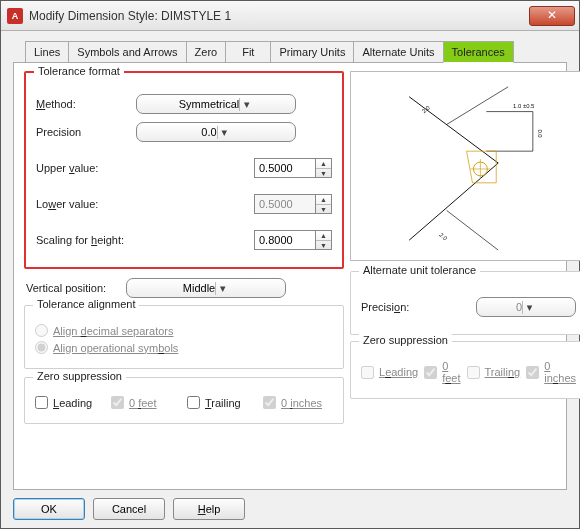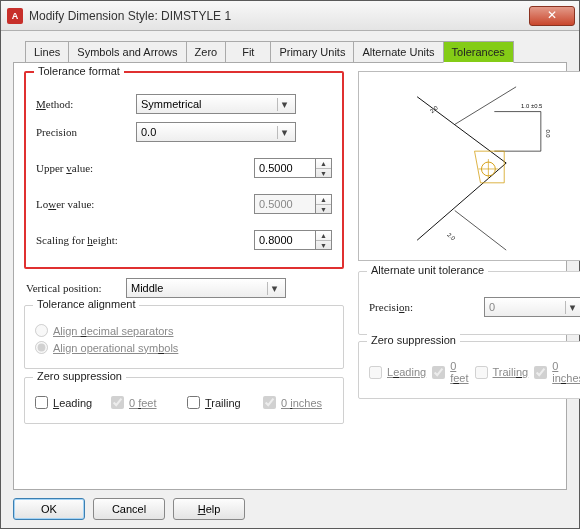--- a/index.html
+++ b/index.html
@@ -67,21 +67,21 @@
     z-index:2;
   }
   .tabpanel {
     border:1px solid #aaa;
     background:#fff;
     flex:1;
     margin-top:-1px;
     padding:8px 10px 10px 10px;
     position:relative;
   }
-  .columns { display:flex; gap:14px; }
+  .columns { display:flex; gap:6px; }
   .colL { flex:0 0 320px; }
   .colR { flex:1; }
   .group {
     border:1px solid #d0d0d0;
     border-radius:2px;
     padding:14px 10px 10px 10px;
     margin-bottom:8px;
     position:relative;
     background:#fff;
   }
@@ -90,33 +90,34 @@
     position:absolute; top:-8px; left:8px;
     background:#fff; padding:0 4px;
     font-size:11px; color:#222;
   }
   .row {
     display:flex; align-items:center;
     margin:6px 0;
     min-height:22px;
   }
   .row label.lbl {
-    width:100px; color:#222;font-family:Liberation Serif, serif;
+    width:100px; color:#222;
   }
   .underline-m { text-decoration: underline; text-decoration-color:#222; }
   .combo, .numinput {
     height:20px;
     border:1px solid #888;
     background:linear-gradient(#fff,#eee);
     display:flex; align-items:center;
     font-size:11px;
   }
   .combo {
     width:160px; padding:0 4px;
-    justify-content:space-between;
+    justify-content:center;
+    border-radius:7px;
   }
   .combo.small { width:100px; }
   .combo .caret {
     width:14px; text-align:center;
     border-left:1px solid #bbb;
     color:#444;
   }
   .numwrap { display:flex; margin-left:auto; }
   .numinput {
     width:62px; padding:0 4px;

